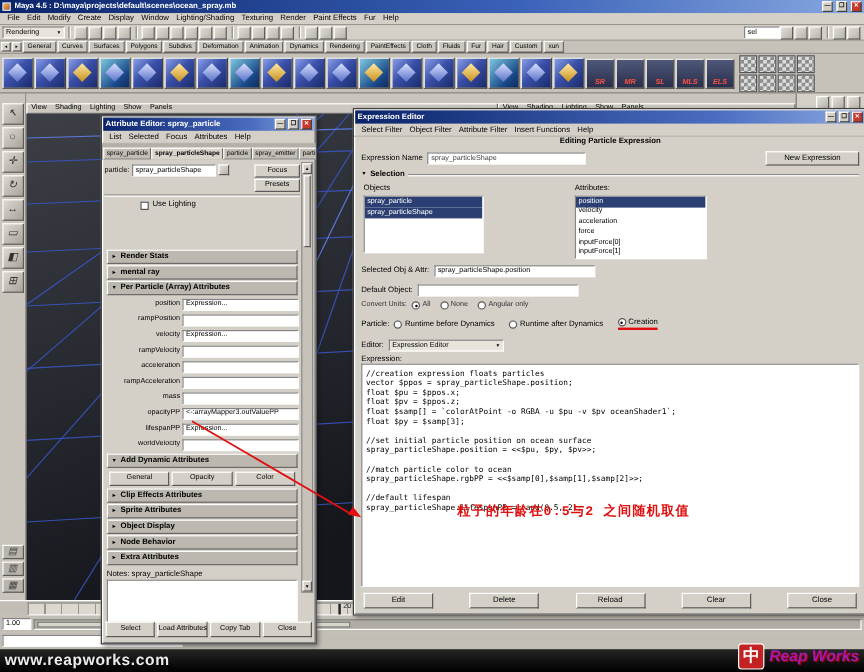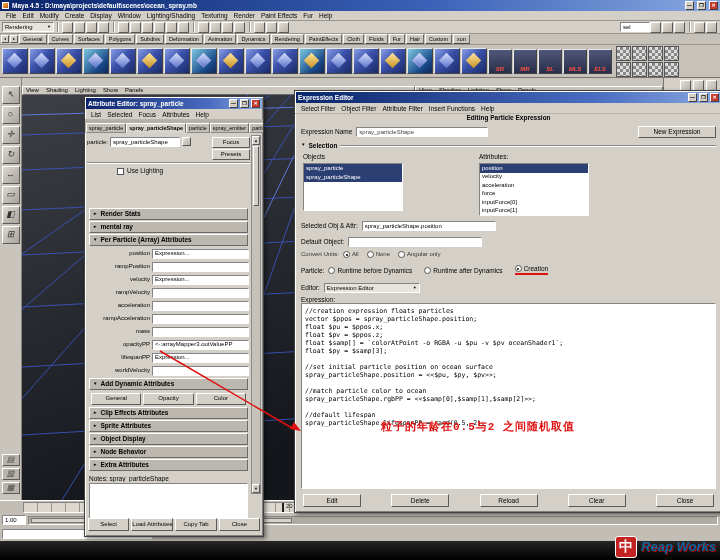--- a/index.html
+++ b/index.html
@@ -64,21 +64,21 @@
   .tl-buttons .tinybtn{width:10px;height:10px;font-size:5px;}
   .rangebar{position:absolute;left:0;top:513px;width:720px;height:14px;background:#c2beb6;display:flex;align-items:center;gap:2px;padding:0 2px;}
   .range-track{flex:1;height:9px;background:#b0aca4;border:1px solid;border-color:#848484 #fff #fff #848484;position:relative;}
   .range-thumb{position:absolute;left:2px;top:1px;width:38%;height:5px;background:#d8d4cc;border:1px solid #777;}
   .cmdbar{position:absolute;left:0;top:527px;width:720px;height:14px;background:#c2beb6;display:flex;align-items:center;gap:3px;padding:0 2px;}
   .cmd-fld{width:150px;height:10px;}
   .wstrip{position:absolute;left:0;top:541px;width:720px;height:19px;background:linear-gradient(#262626,#000);z-index:45;}
   .wmark{position:absolute;left:4px;bottom:3px;z-index:55;color:#ececec;font-size:13px;font-weight:bold;letter-spacing:.5px;text-shadow:1px 1px 1px #000;}
   .logo{position:absolute;right:4px;bottom:2px;display:flex;align-items:center;gap:4px;z-index:60;}
   .logo-box{width:22px;height:22px;background:#c22222;color:#fff;font-size:14px;font-weight:bold;display:flex;align-items:center;justify-content:center;border-radius:3px;border:1px solid #fff;}
-  .logo-text{color:#0369a1;font-size:13px;font-style:italic;font-weight:bold;text-shadow:1px 1px 0 #a00000;}
+  .logo-text{color:#a21caf;font-size:13px;font-style:italic;font-weight:bold;text-shadow:1px 1px 0 #a00000;}
   
   .win{position:absolute;background:#d4d0c8;border:1px solid #404040;box-shadow:inset 1px 1px 0 #fff,inset -1px -1px 0 #808080,2px 2px 4px rgba(0,0,0,.45);}
   .tbar{height:11px;margin:1px;background:linear-gradient(90deg,#0a246a,#4a6cc0 70%,#8aa8e0);color:#fff;font-size:6.5px;font-weight:bold;display:flex;align-items:center;gap:2px;padding:0 2px;white-space:nowrap;overflow:hidden;}
   .menurow{display:flex;align-items:center;height:10px;padding:0 3px;font-size:6.5px;border-bottom:1px solid #b8b4ac;}
   .menurow .mitem{padding:0 3px;}
   .secbar{background:#bcb8b0;border:1px solid;border-color:#fff #6a6a6a #6a6a6a #fff;font-weight:bold;font-size:6.5px;height:12px;display:flex;align-items:center;padding:0 3px;margin:1px 2px;white-space:nowrap;overflow:hidden;}
   .secbar::before{content:"►";font-size:4.5px;margin-right:3px;}
   .secbar.open::before{content:"▼";}
   
   #ae{left:84px;top:96px;width:180px;height:441px;z-index:10;}
@@ -730,18 +730,19 @@
         <div class="btn">Close</div>
       </div>
   </div>
 
   <svg id="redlayer">
     <line x1="160" y1="351" x2="292" y2="428" stroke="#e01010" stroke-width="1.5"></line>
     <polygon points="301,431 290,429 294,422" fill="#e01010"></polygon>
   </svg>
 
   <div class="wstrip"></div>
+  <div class="wmark">www.reapworks.com</div>
   <div class="logo">
     <div class="logo-box">中</div>
     <div class="logo-text">Reap Works</div>
   </div>
 
 </div>
 
 </body></html>

